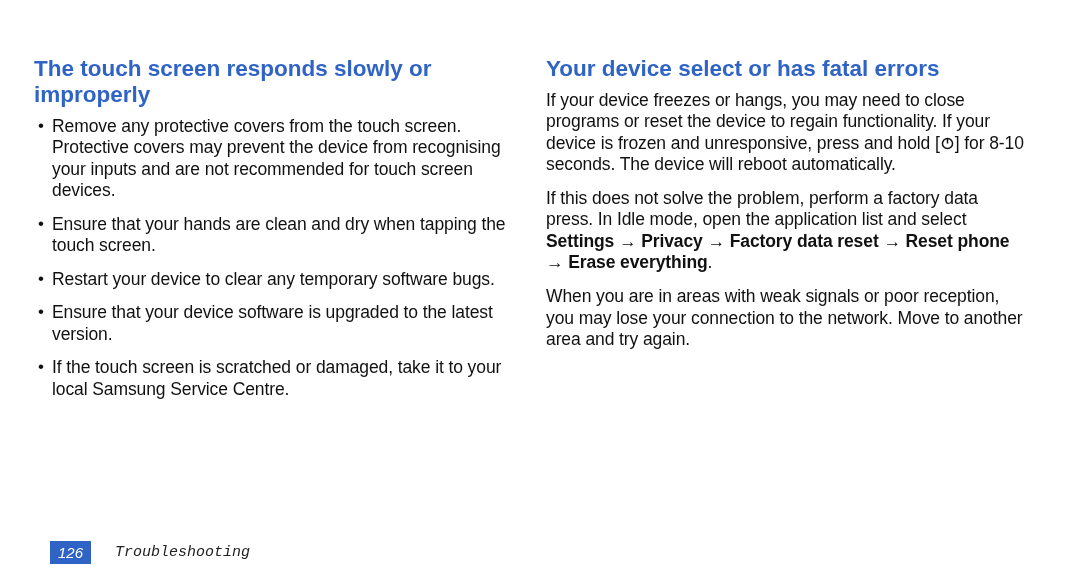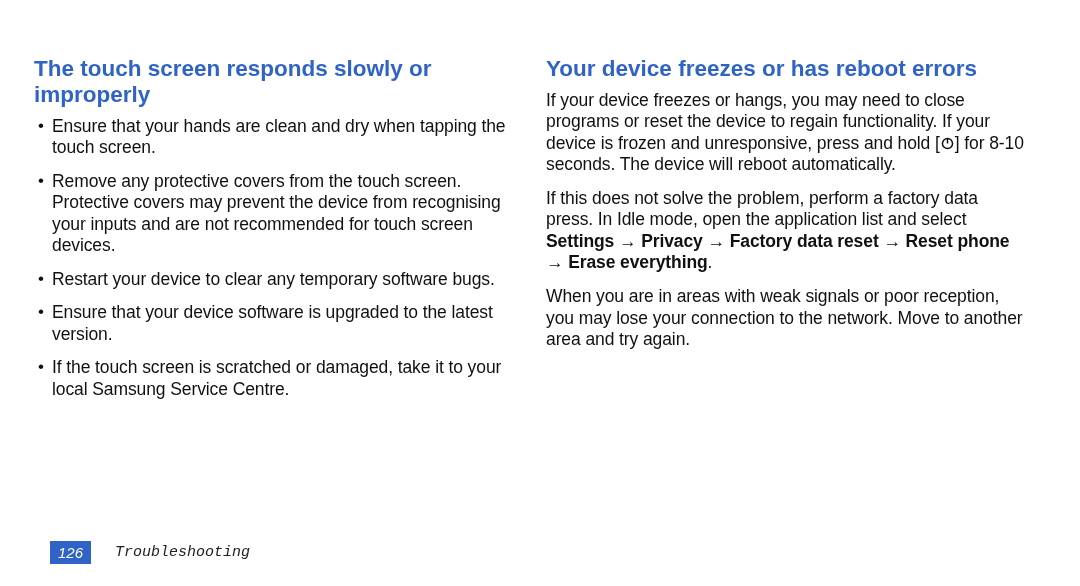--- a/index.html
+++ b/index.html
@@ -67,30 +67,30 @@
 </style>
 </head>
 <body>
 
 <div class="page">
   <div class="cols">
 
     <div class="col">
       <h2 class="sect">The touch screen responds slowly or improperly</h2>
       <ul class="bullets">
+        <li>Remove any protective covers from the touch screen. Protective covers may prevent the device from recognising your inputs and are not recommended for touch screen devices.</li>
         <li>Ensure that your hands are clean and dry when tapping the touch screen.</li>
-        <li>Remove any protective covers from the touch screen. Protective covers may prevent the device from recognising your inputs and are not recommended for touch screen devices.</li>
         <li>Restart your device to clear any temporary software bugs.</li>
         <li>Ensure that your device software is upgraded to the latest version.</li>
         <li>If the touch screen is scratched or damaged, take it to your local Samsung Service Centre.</li>
       </ul>
     </div>
 
     <div class="col">
-      <h2 class="sect">Your device freezes or has reboot errors</h2>
+      <h2 class="sect">Your device select or has fatal errors</h2>
       <p class="body">
         <span>If your device freezes or hangs, you may need to close programs or reset the device to regain functionality. If your device is frozen and unresponsive, press and hold [</span><span class="pwr-icon"><svg width="15" height="15" viewBox="0 0 16 16">
               <circle cx="8" cy="8" r="5.4" fill="none" stroke="#111" stroke-width="1.6"></circle>
               <line x1="8" y1="2.2" x2="8" y2="8" stroke="#111" stroke-width="1.6"></line>
             </svg></span><span>] for 8-10 seconds. The device will reboot automatically.</span>
       </p>
       <p class="body">
         <span>If this does not solve the problem, perform a factory data press. In Idle mode, open the application list and select </span><span class="bold">Settings → Privacy → Factory data reset → Reset phone → Erase everything</span><span>.</span>
       </p>
 

